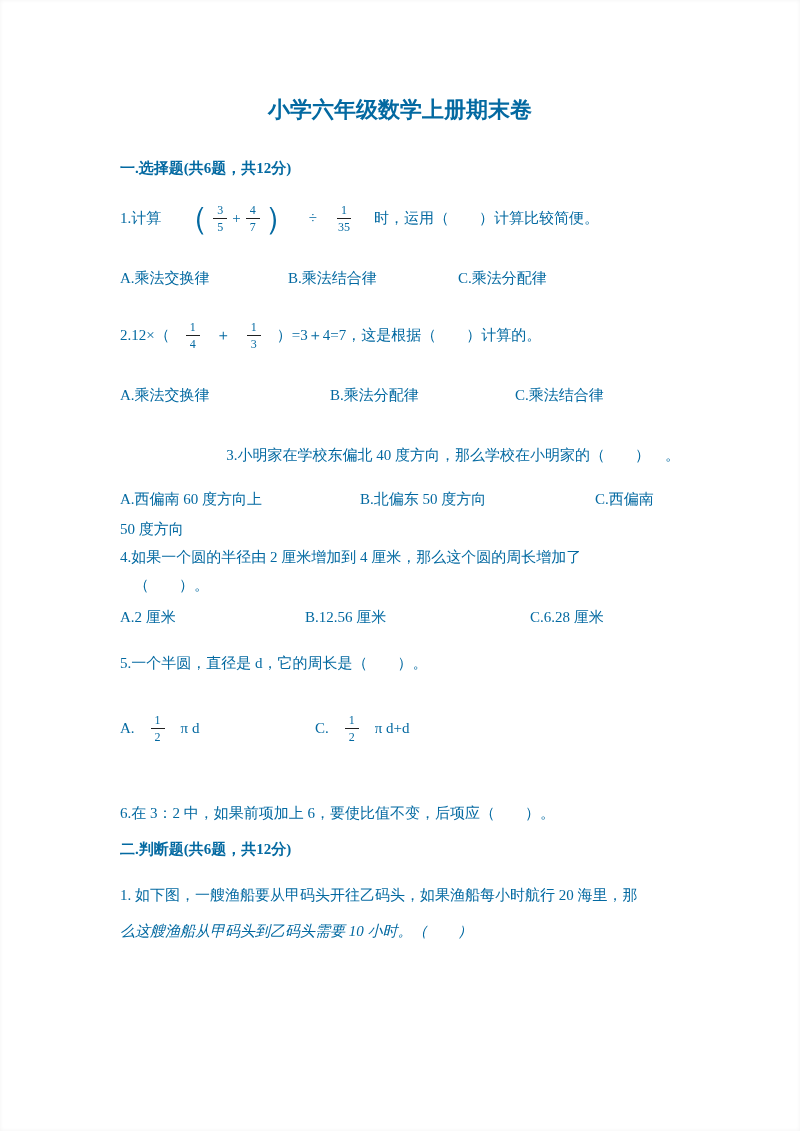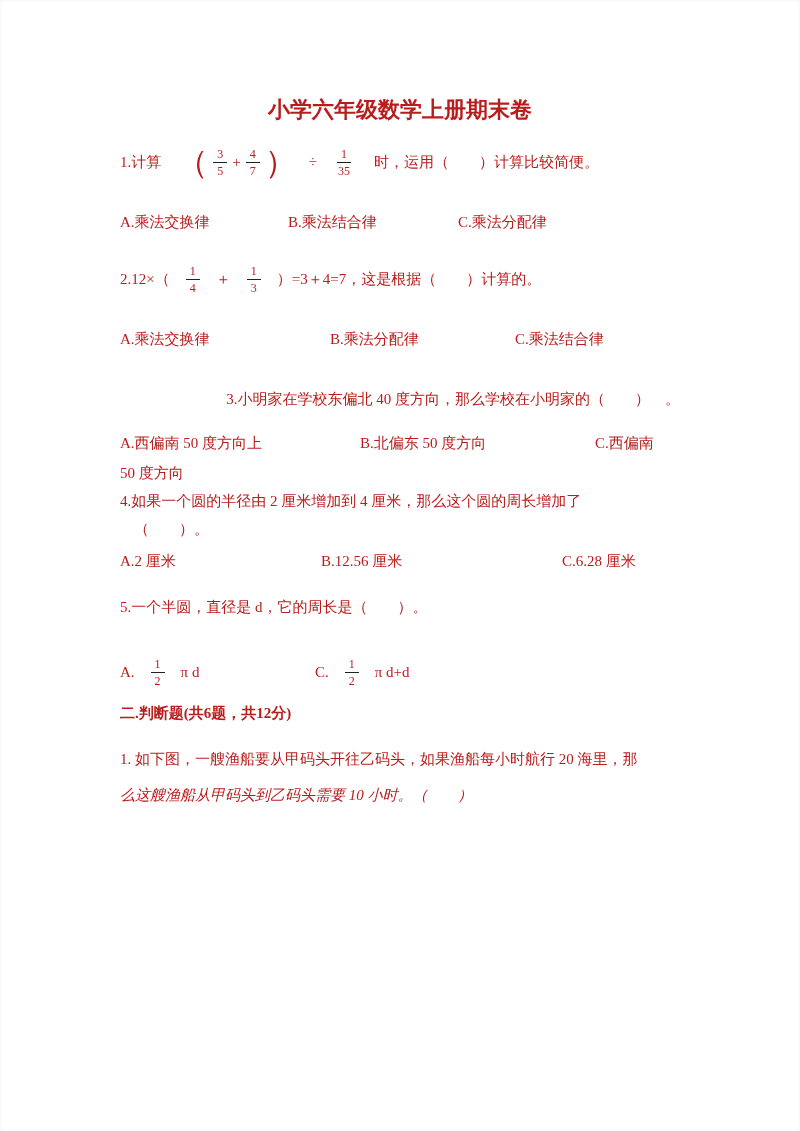--- a/index.html
+++ b/index.html
@@ -2,21 +2,21 @@
 <html><head>
 <meta charset="utf-8">
 <style>
   * { margin:0; padding:0; box-sizing:border-box; }
   html,body { background:#ececec; }
   body { display:flex; justify-content:center; }
   .page {
     width:800px; height:1131px; background:#ffffff;
     box-shadow:0 0 5px rgba(0,0,0,.25), inset 0 0 4px rgba(0,0,0,.05);
     font-family:"Liberation Serif","DejaVu Serif",serif;
-    color:#b91c1c; overflow:hidden;
+    color:#0369a1; overflow:hidden;
   }
   .content { padding:95px 120px 0 120px; font-size:15px; line-height:24px; }
   .title { text-align:center; font-size:22px; line-height:29px; font-weight:bold; }
   .sec-heading { font-weight:bold; margin-top:32px; }
   .qrow { display:flex; align-items:center; flex-wrap:nowrap; white-space:nowrap; }
   .qtext { white-space:pre-wrap; }
   .frac {
     display:inline-flex; flex-direction:column; align-items:center;
     font-size:12px; line-height:14px; text-align:center; margin:0 5px;
     vertical-align:middle;
@@ -31,37 +31,38 @@
   .opt.composite { display:flex; align-items:center; }
   .q1 { margin-top:16px; min-height:44px; }
   .q1-opts { margin-top:26px; }
   .q2 { margin-top:27px; min-height:36px; }
   .q2-opts { margin-top:30px; }
   .q3 { margin-top:36px;text-align:right; }
   .q3-opts { margin-top:20px; }
   .q3-cont { margin-top:6px; }
   .q4-l1 { margin-top:4px; }
   .q4-l2 { margin-top:4px; padding-left:14px; }
-  .q4-opts { margin-top:8px;gap:16px; }
+  .q4-opts { margin-top:8px; }
   .q5 { margin-top:22px; }
   .q5-opts { margin-top:36px; min-height:34px; }
   .q6 { margin-top:56px; }
   .q6-opts { margin-top:12px; }
   .sec2-heading { margin-top:12px; }
   .j1-l1 { margin-top:22px; }
   .j1-l2 { margin-top:12px;font-style:italic; }
 </style>
 </head>
 <body>
 
 <div class="page">
   <div class="content">
 
     <h1 class="title">小学六年级数学上册期末卷</h1>
 
+    <div class="sec-heading">一.选择题(共6题，共12分)</div>
 
     <div class="qrow q1">
       <span class="qtext">1.计算　</span>
       <span class="bigparen">（</span>
       <span class="frac">
         <span class="num">3</span>
         <span class="den">5</span>
       </span>
       <span>+</span>
       <span class="frac">
@@ -96,21 +97,21 @@
       <span class="qtext">）=3＋4=7，这是根据（　　）计算的。</span>
     </div>
     <div class="opts q2-opts">
       <span class="opt" style="width:210px">A.乘法交换律</span>
       <span class="opt" style="width:185px">B.乘法分配律</span>
       <span class="opt">C.乘法结合律</span>
     </div>
 
     <div class="q3 qtext">3.小明家在学校东偏北 40 度方向，那么学校在小明家的（　　）　。</div>
     <div class="opts q3-opts">
-      <span class="opt" style="width:240px">A.西偏南 50 度方向上</span>
+      <span class="opt" style="width:240px">A.西偏南 60 度方向上</span>
       <span class="opt" style="width:235px">B.北偏东 50 度方向</span>
       <span class="opt">C.西偏南</span>
     </div>
     <div class="q3-cont">50 度方向</div>
 
     <div class="q4-l1 qtext">4.如果一个圆的半径由 2 厘米增加到 4 厘米，那么这个圆的周长增加了</div>
     <div class="q4-l2 qtext">（　　）。</div>
     <div class="opts q4-opts">
       <span class="opt" style="width:185px">A.2 厘米</span>
       <span class="opt" style="width:225px">B.12.56 厘米</span>
@@ -130,20 +131,21 @@
       <span class="opt composite">
         <span>C.</span>
         <span class="frac wide">
           <span class="num">1</span>
           <span class="den">2</span>
         </span>
         <span class="qtext">π d+d</span>
       </span>
     </div>
 
+    <div class="q6 qtext">6.在 3：2 中，如果前项加上 6，要使比值不变，后项应（　　）。</div>
 
     <div class="sec-heading sec2-heading">二.判断题(共6题，共12分)</div>
 
     <div class="j1-l1 qtext">1. 如下图，一艘渔船要从甲码头开往乙码头，如果渔船每小时航行 20 海里，那</div>
     <div class="j1-l2 qtext">么这艘渔船从甲码头到乙码头需要 10 小时。（　　）</div>
 
   </div>
 </div>
 
 </body></html>

